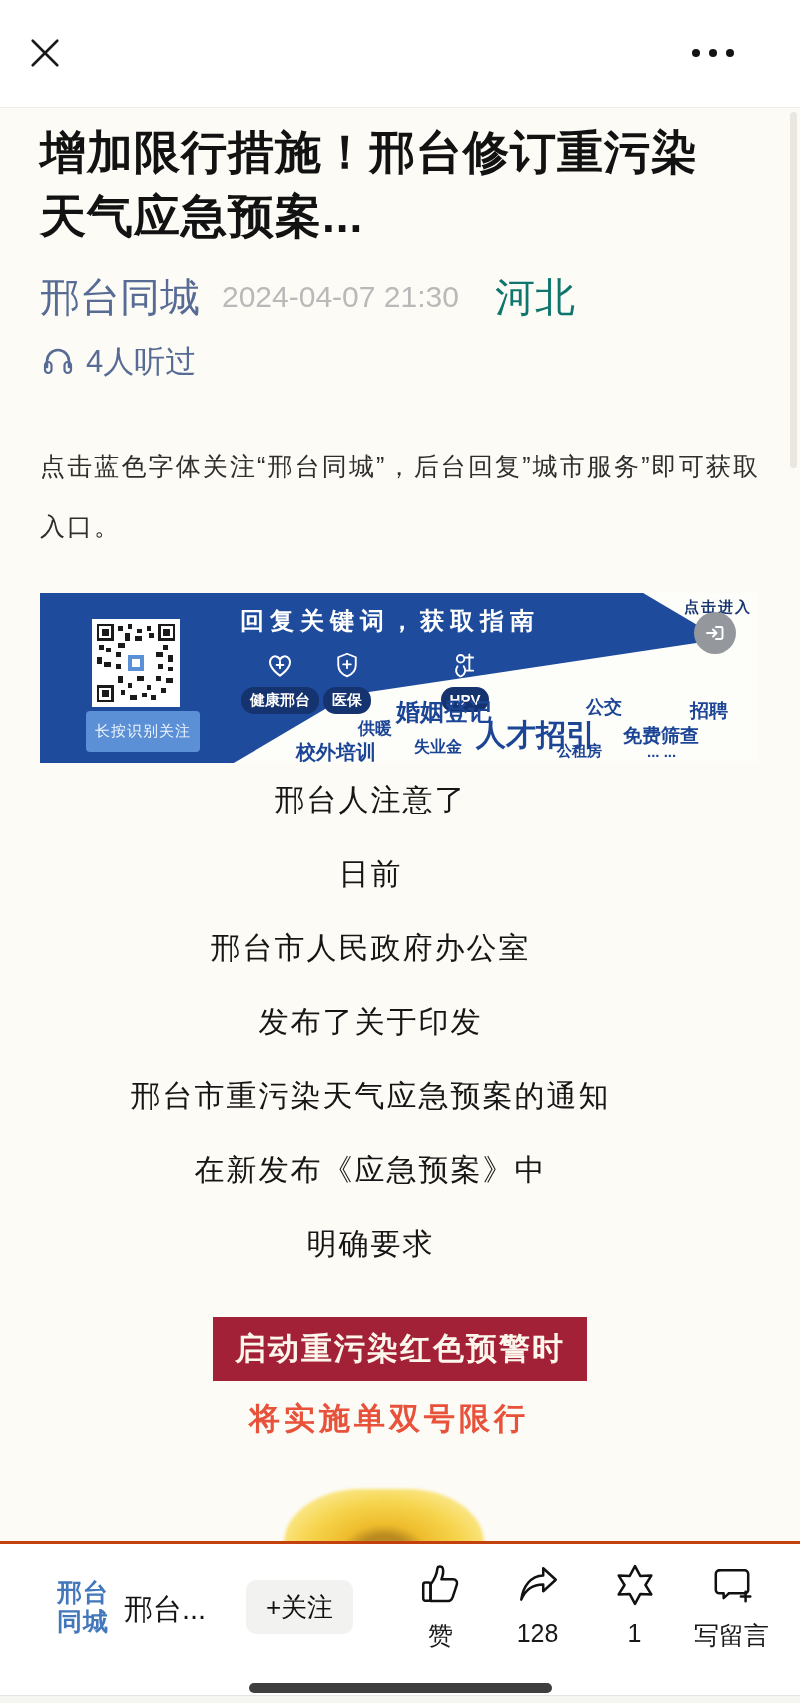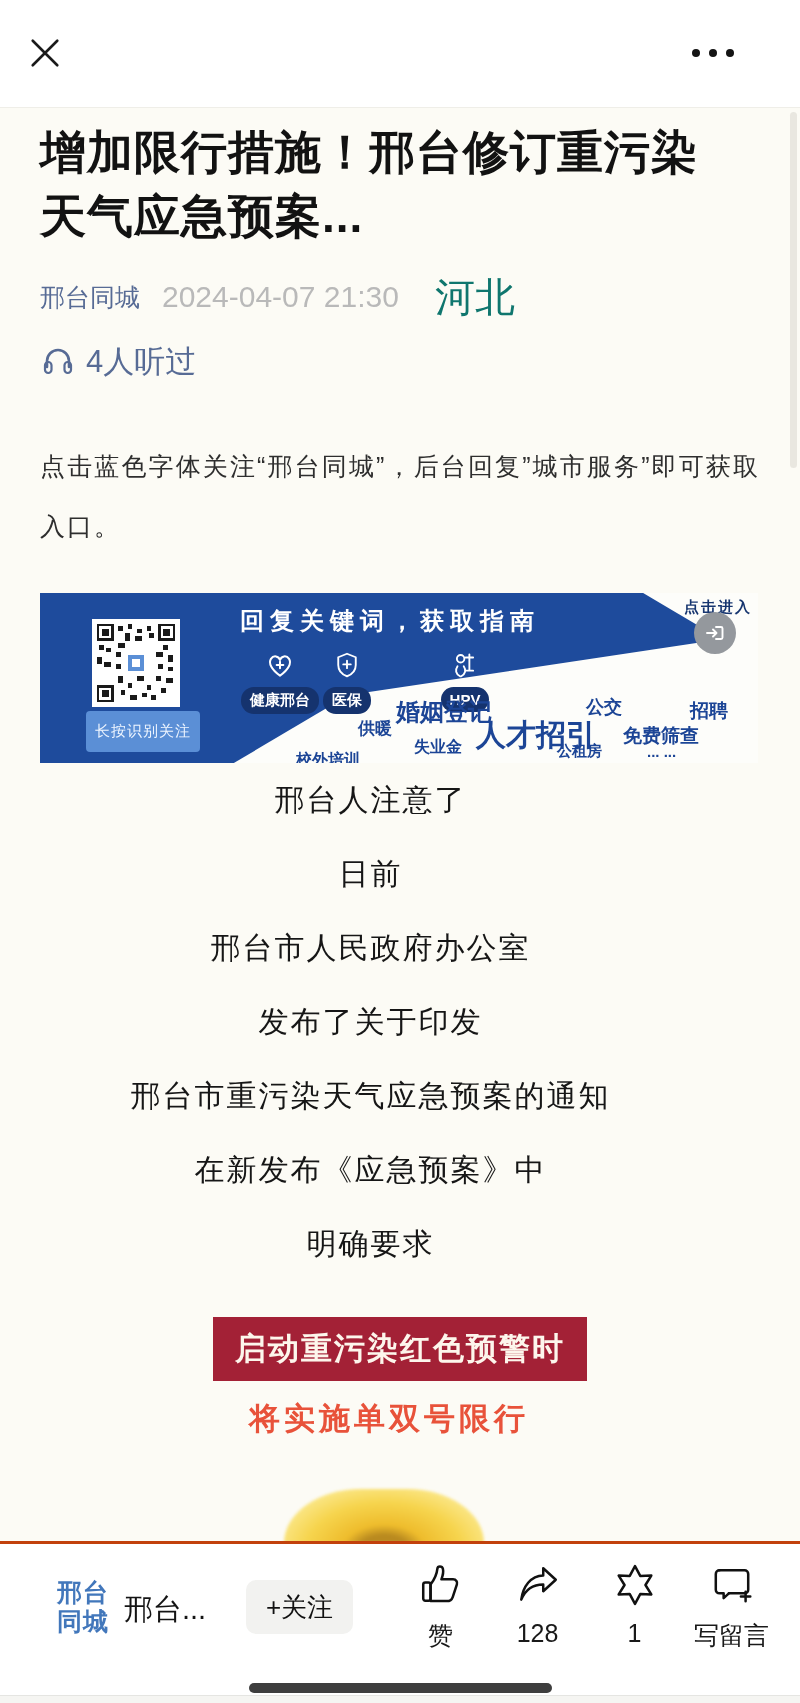--- a/index.html
+++ b/index.html
@@ -14,21 +14,21 @@
   .close-btn { position:absolute; left:28px; top:36px; width:34px; height:34px; cursor:pointer; }
   .more-btn { position:absolute; right:52px; top:40px; width:56px; height:26px;
               display:flex; align-items:center; gap:9px; cursor:pointer; }
   .more-btn i { width:8px; height:8px; border-radius:50%; background:#141414; display:block; }
 
   
   .title { position:absolute; top:120px; left:40px; width:700px;
            font-size:46px; line-height:64px; font-weight:700; color:#121212; letter-spacing:1px; }
   .meta-row { position:absolute; top:276px; left:40px; width:720px; height:42px;
               display:flex; align-items:center; }
-  .author { color:#576b95; font-size:25px; font-weight:400; cursor:pointer; }
+  .author { color:#576b95; font-size:40px; font-weight:400; cursor:pointer; }
   .pub-date { color:#b9b9b9; font-size:30px; margin-left:22px; }
   .pub-loc  { color:#0f766e; font-size:40px; margin-left:36px; }
   .listen-row { position:absolute; top:340px; left:40px; height:44px;
                 display:flex; align-items:center; gap:10px; color:#576b95; cursor:pointer; }
   .listen-row .txt { font-size:31px; }
 
   
   .intro { position:absolute; top:436px; left:40px; width:720px;
            font-size:25px; line-height:60px; letter-spacing:2px; color:#2e2e2e;
            text-align:justify; }
@@ -61,21 +61,21 @@
   .enter-circle { position:absolute; left:654px; top:19px; width:42px; height:42px;
             border-radius:50%; background:#94989d; display:flex; align-items:center;
             justify-content:center; }
   .kw { position:absolute; color:#1c4596; font-weight:700; white-space:nowrap; }
   .kw1 { left:318px; top:124px; font-size:17px; }
   .kw2 { left:356px; top:103px; font-size:24px; }
   .kw3 { left:436px; top:122px; font-size:30px; }
   .kw4 { left:546px; top:102px; font-size:18px; }
   .kw5 { left:583px; top:130px; font-size:19px; }
   .kw6 { left:650px; top:105px; font-size:19px; }
-  .kw7 { left:256px; top:157px; font-size:16px; }
+  .kw7 { left:256px; top:146px; font-size:20px; }
   .kw8 { left:374px; top:144px; font-size:16px; }
   .kw9 { left:517px; top:149px; font-size:15px; }
   .kw10{ left:607px; top:150px; font-size:15px; }
 
   
   .lines { position:absolute; top:763px; left:0; width:741px; }
   .line { height:74px; display:flex; align-items:center; justify-content:center;
           font-size:30px; color:#161616; letter-spacing:2px; font-weight:500; }
 
   

